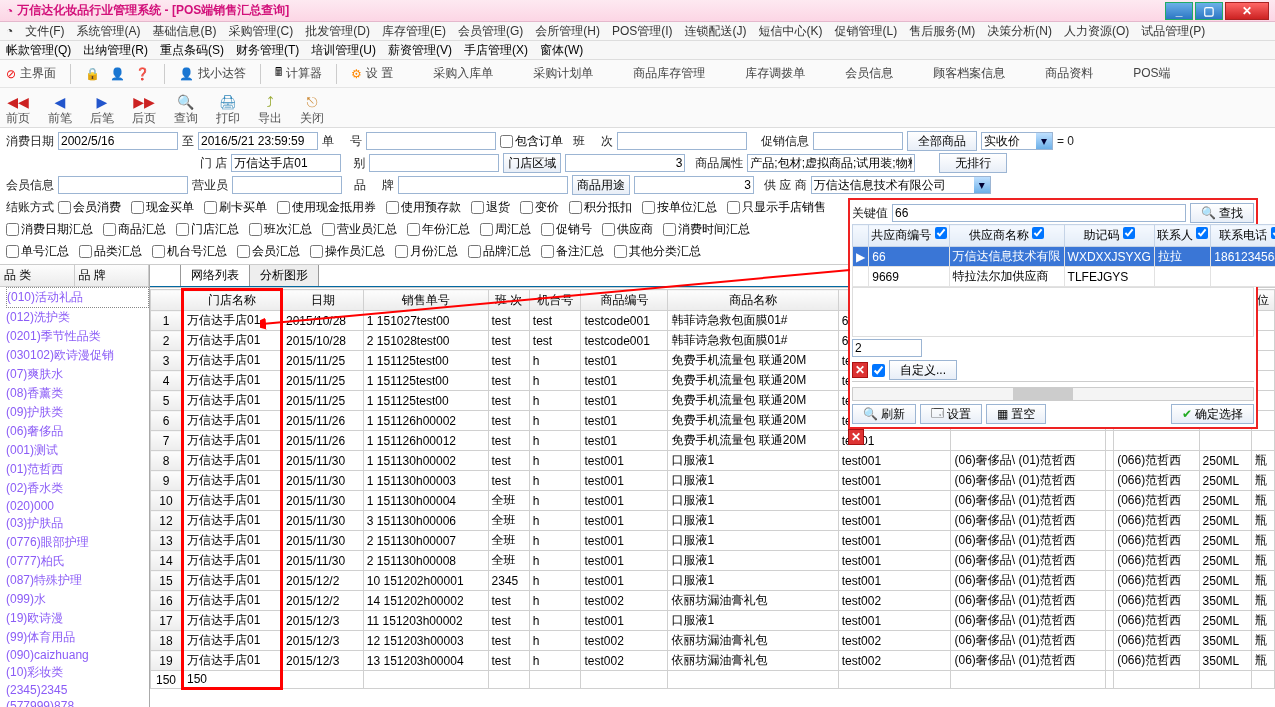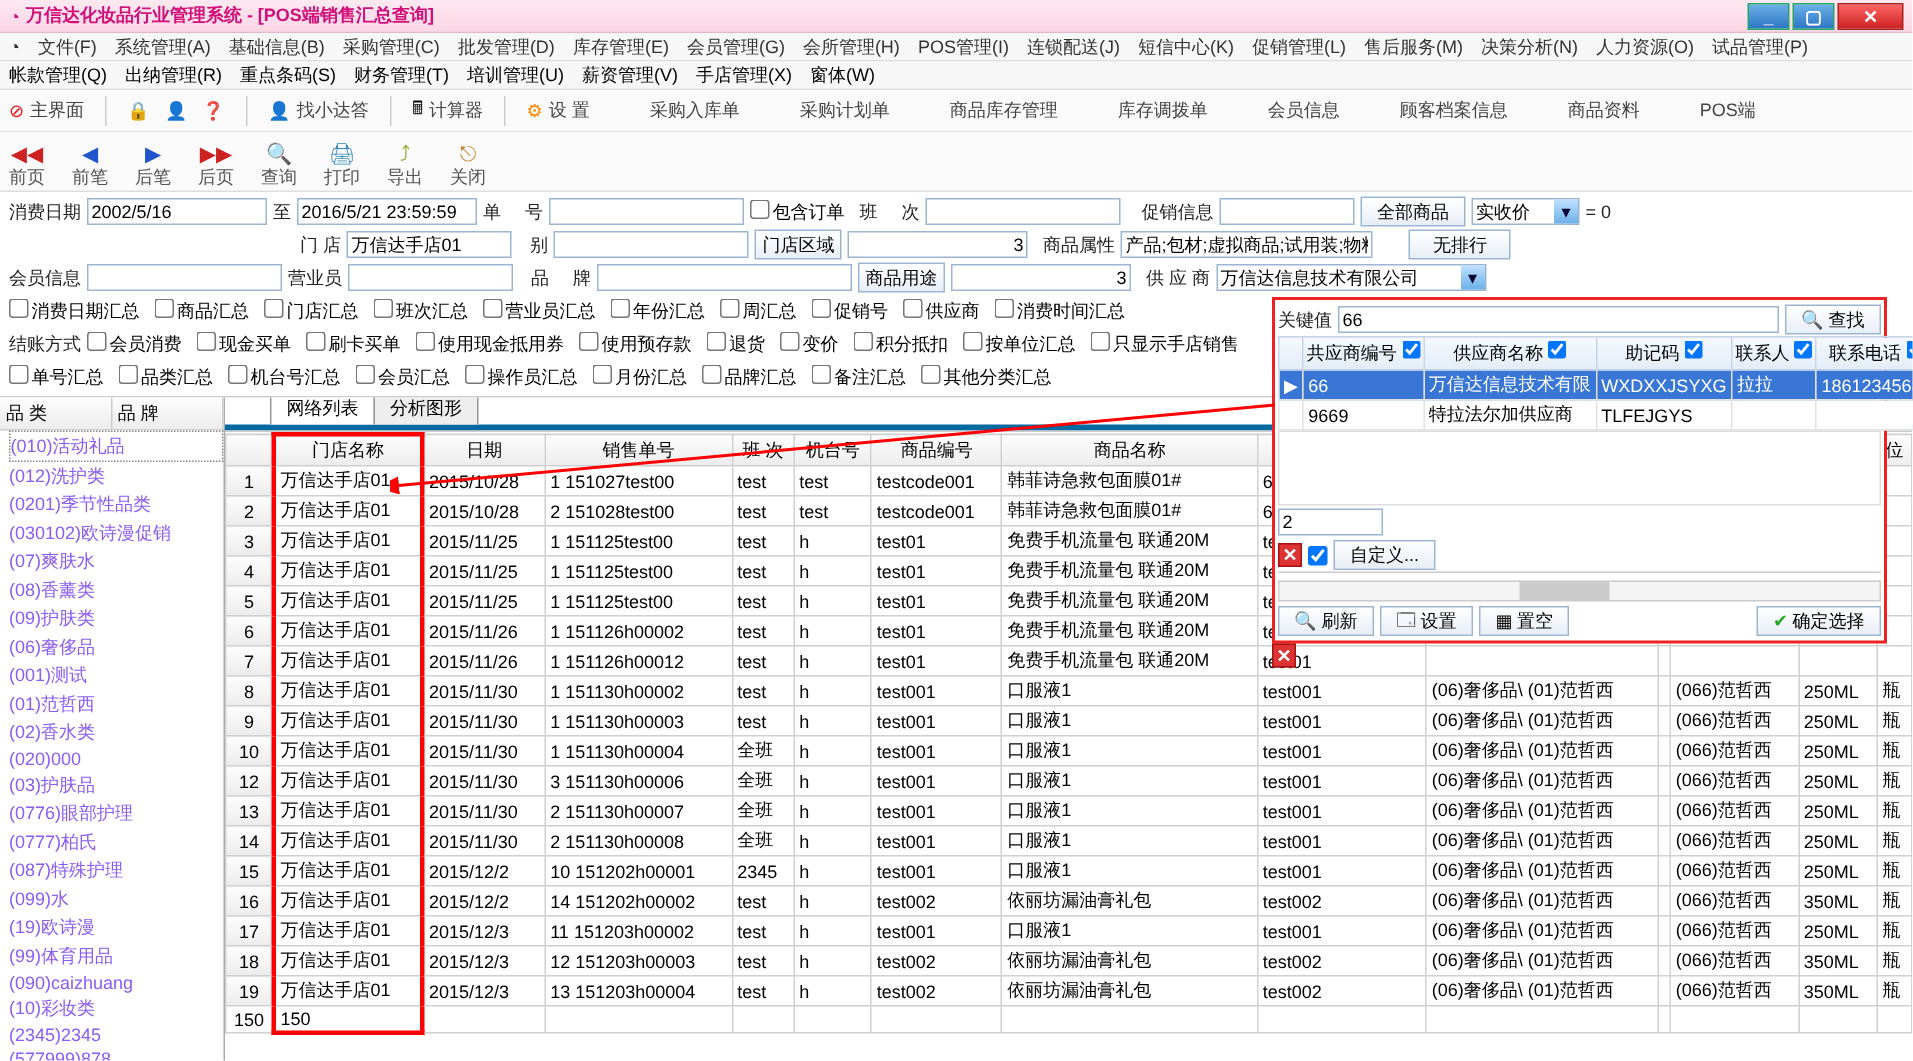--- a/index.html
+++ b/index.html
@@ -17,31 +17,31 @@
 .iconrow .lbl{color:#444;}
 .red{color:#e11;} .orange{color:#f80;}
 .navrow{background:#fafafa;height:40px;display:flex;align-items:flex-end;padding:0 6px;gap:18px;border-bottom:1px solid #ddd;}
 .navrow .nb{display:flex;flex-direction:column;align-items:center;gap:1px;color:#555;}
 .navrow .nb .ic{font-size:14px;line-height:14px;}
 .filters{padding:2px 6px;background:#fff;border-bottom:1px solid #ccc;}
 .frow{display:flex;align-items:center;gap:4px;height:22px;}
 .fl{white-space:nowrap;color:#222;}
 input.tx{border:1px solid #9cb5d3;height:18px;padding:0 2px;background:#fff;}
 .btn{border:1px solid #9cb5d3;background:linear-gradient(#fff,#e8eef7);height:20px;padding:0 10px;display:inline-flex;align-items:center;gap:3px;cursor:pointer;}
-.chk{display:inline-flex;gap:2px;margin-right:6px;}
+.chk{display:inline-flex;align-items:center;gap:2px;margin-right:6px;}
 .chk input{width:13px;height:13px;}
 .mainarea{display:flex;height:calc(100% - 22px - 19px - 19px - 28px - 40px - 88px);}
 .tree{width:150px;border-right:1px solid #aaa;overflow:hidden;background:#fff;}
 .tree .th{display:flex;border-bottom:1px solid #ccc;background:linear-gradient(#fdfdfd,#ececec);}
 .tree .th div{flex:1;padding:2px 4px;border-right:1px solid #ccc;}
 .tree ul{list-style:none;padding-left:6px;}
 .tree li{padding:1px 0;white-space:nowrap;color:#8b5cf6;}
 .tree li.sel{background:#fff;border:1px dotted #888;}
 .gridwrap{flex:1;display:flex;flex-direction:column;overflow:hidden;}
-.tabs{height:22px;display:flex;align-items:flex-end;background:#fff;padding-left:30px;border-bottom:4px solid #0369a1;}
+.tabs{height:22px;display:flex;align-items:flex-end;background:#fff;padding-left:30px;border-bottom:1px solid #0369a1;}
 .tab{border:1px solid #999;border-bottom:none;padding:2px 10px;background:#eee;margin-right:-1px;}
 .tab.active{background:#fff;}
 .grid{flex:1;overflow:auto;border-top:1px solid #ccc;}
 table{border-collapse:collapse;width:100%;}
 th,td{border:1px solid #d0d0d0;padding:1px 3px;white-space:nowrap;height:17px;text-align:left;background:#fff;}
 th{background:linear-gradient(#fdfdfd,#ececec);text-align:center;font-weight:normal;}
 .rownum{width:32px;text-align:center;background:linear-gradient(#fdfdfd,#ececec);}
 .footrow td{background:#fff;}
 .hl-col{border-left:3px solid red;border-right:3px solid red;margin-left:10px;}
 th.hl-col{border-top:3px solid red;}
@@ -222,62 +222,20 @@
     <span class="fl" style="margin-left:12px">牌</span>
     <input class="tx" style="width: 170px;">
     <button class="btn" style="padding:0 4px">商品用途</button>
     <input class="tx" style="width: 120px; text-align: right;" value="3">
     <span class="fl" style="margin-left:6px">供 应 商</span>
     <span class="dropdown" style="width:180px">
         <span style="flex:1;padding:0 2px">万信达信息技术有限公司</span>
         <span class="dd-arrow">▾</span>
       </span>
   </div>
-  <div class="frow" id="sumrow1">
-      <label class="chk">
-        <input type="checkbox" style="">
-        <span>消费日期汇总</span>
-      </label>
-      <label class="chk">
-        <input type="checkbox" style="">
-        <span>商品汇总</span>
-      </label>
-      <label class="chk">
-        <input type="checkbox" style="">
-        <span>门店汇总</span>
-      </label>
-      <label class="chk">
-        <input type="checkbox" style="">
-        <span>班次汇总</span>
-      </label>
-      <label class="chk">
-        <input type="checkbox" style="">
-        <span>营业员汇总</span>
-      </label>
-      <label class="chk">
-        <input type="checkbox" style="">
-        <span>年份汇总</span>
-      </label>
-      <label class="chk">
-        <input type="checkbox" style="">
-        <span>周汇总</span>
-      </label>
-      <label class="chk">
-        <input type="checkbox" style="">
-        <span>促销号</span>
-      </label>
-      <label class="chk">
-        <input type="checkbox" style="">
-        <span>供应商</span>
-      </label>
-      <label class="chk">
-        <input type="checkbox" style="">
-        <span>消费时间汇总</span>
-      </label>
-    </div>
   <div class="frow">
     <span class="fl">结账方式</span>
     <label class="chk">
         <input type="checkbox" style="">
         <span>会员消费</span>
       </label>
     <label class="chk">
         <input type="checkbox" style="">
         <span>现金买单</span>
       </label>
@@ -307,20 +265,62 @@
       </label>
     <label class="chk">
         <input type="checkbox" style="">
         <span>按单位汇总</span>
       </label>
     <label class="chk">
         <input type="checkbox" style="">
         <span>只显示手店销售</span>
       </label>
   </div>
+  <div class="frow" id="sumrow1">
+      <label class="chk">
+        <input type="checkbox" style="">
+        <span>消费日期汇总</span>
+      </label>
+      <label class="chk">
+        <input type="checkbox" style="">
+        <span>商品汇总</span>
+      </label>
+      <label class="chk">
+        <input type="checkbox" style="">
+        <span>门店汇总</span>
+      </label>
+      <label class="chk">
+        <input type="checkbox" style="">
+        <span>班次汇总</span>
+      </label>
+      <label class="chk">
+        <input type="checkbox" style="">
+        <span>营业员汇总</span>
+      </label>
+      <label class="chk">
+        <input type="checkbox" style="">
+        <span>年份汇总</span>
+      </label>
+      <label class="chk">
+        <input type="checkbox" style="">
+        <span>周汇总</span>
+      </label>
+      <label class="chk">
+        <input type="checkbox" style="">
+        <span>促销号</span>
+      </label>
+      <label class="chk">
+        <input type="checkbox" style="">
+        <span>供应商</span>
+      </label>
+      <label class="chk">
+        <input type="checkbox" style="">
+        <span>消费时间汇总</span>
+      </label>
+    </div>
   <div class="frow" id="sumrow2">
       <label class="chk">
         <input type="checkbox" style="">
         <span>单号汇总</span>
       </label>
       <label class="chk">
         <input type="checkbox" style="">
         <span>品类汇总</span>
       </label>
       <label class="chk">

